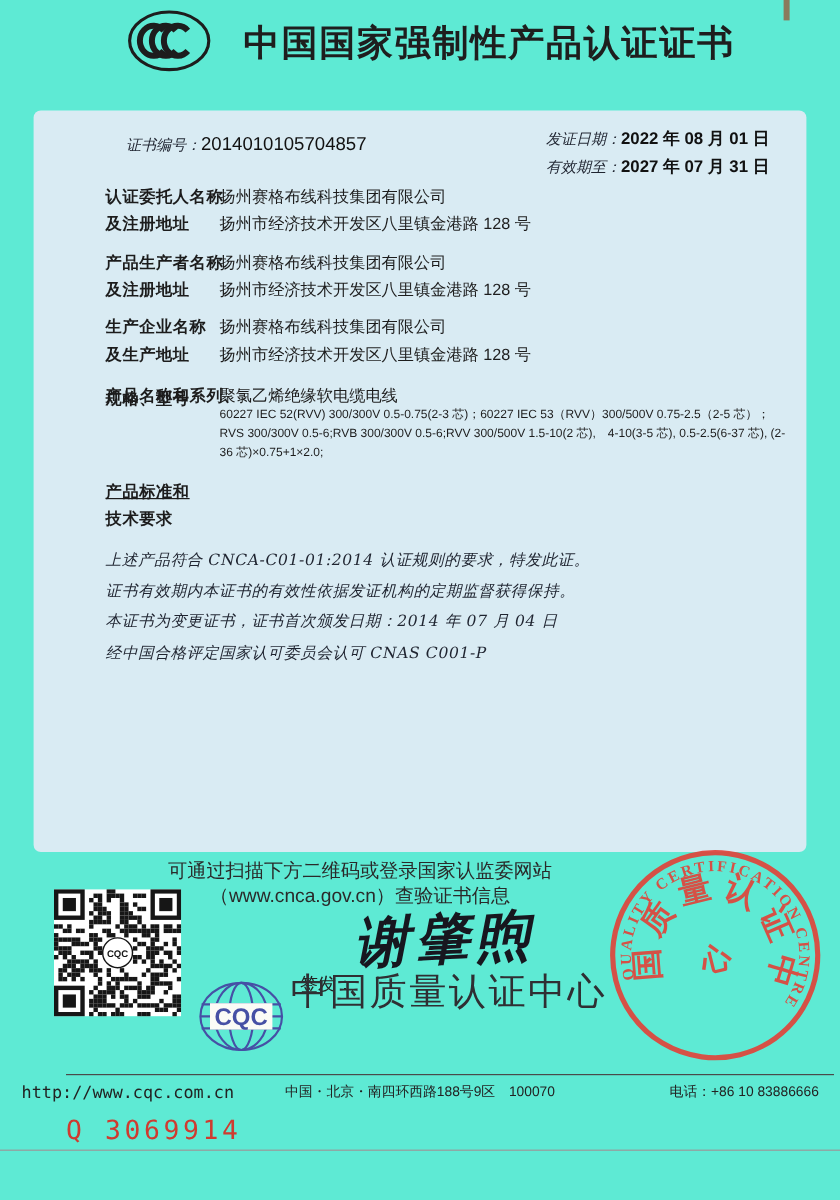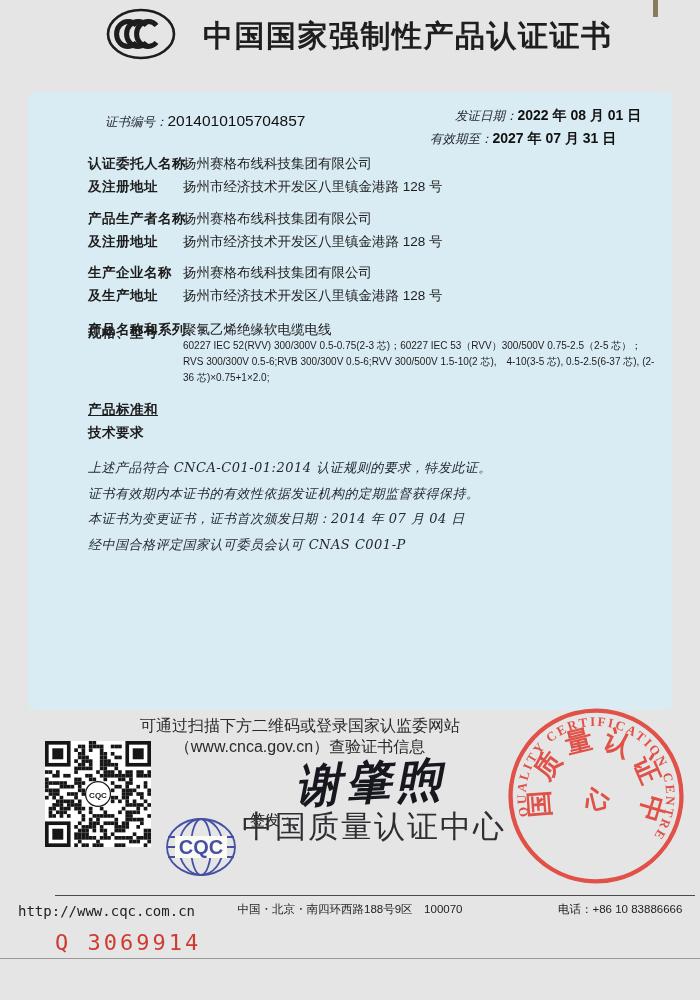--- a/index.html
+++ b/index.html
@@ -1,18 +1,18 @@
 <!DOCTYPE html>
 <html><head>
 <meta charset="utf-8">
 <style>
   html,body{margin:0;padding:0;}
   .page{
     position:relative;width:700px;height:1000px;overflow:hidden;
-    background:#e5e5e5;
+    background:#5eead4;
     font-family:"Liberation Sans","DejaVu Sans",sans-serif;
     color:#222;
   }
   .abs{position:absolute;}
   
   .title{font-size:30px;font-weight:bold;letter-spacing:1.5px;color:#1e1e1e;}
   .scan-mark{width:5px;height:17px;background:#8a7a5c;}
   
   .panel{left:28px;top:92px;width:644px;height:618px;background:#d9ebf3;border-radius:6px;}
   
@@ -64,21 +64,21 @@
 
   <div class="abs panel"></div>
 
   <div class="abs kai certno-label" style="left:105px;top:112px;">
     <span>证书编号：</span><span class="certno-value">2014010105704857</span>
   </div>
 
   <div class="abs kai date-line" style="left:455px;top:107px;">
     <span>发证日期：</span><span class="date-value">2022 年 08 月 01 日</span>
   </div>
-  <div class="abs kai date-line" style="left:430px;top:130px;">
+  <div class="abs kai date-line" style="left:455px;top:130px;">
     <span>有效期至：</span><span class="date-value">2027 年 07 月 31 日</span>
   </div>
 
   <div class="abs flabel" style="left:88px;top:155px;">认证委托人名称</div>
   <div class="abs flabel" style="left:88px;top:178px;">及注册地址</div>
   <div class="abs fvalue" style="left:183px;top:155px;">扬州赛格布线科技集团有限公司</div>
   <div class="abs fvalue" style="left:183px;top:178px;">扬州市经济技术开发区八里镇金港路 128 号</div>
 
   <div class="abs flabel" style="left:88px;top:210px;">产品生产者名称</div>
   <div class="abs flabel" style="left:88px;top:233px;">及注册地址</div>

